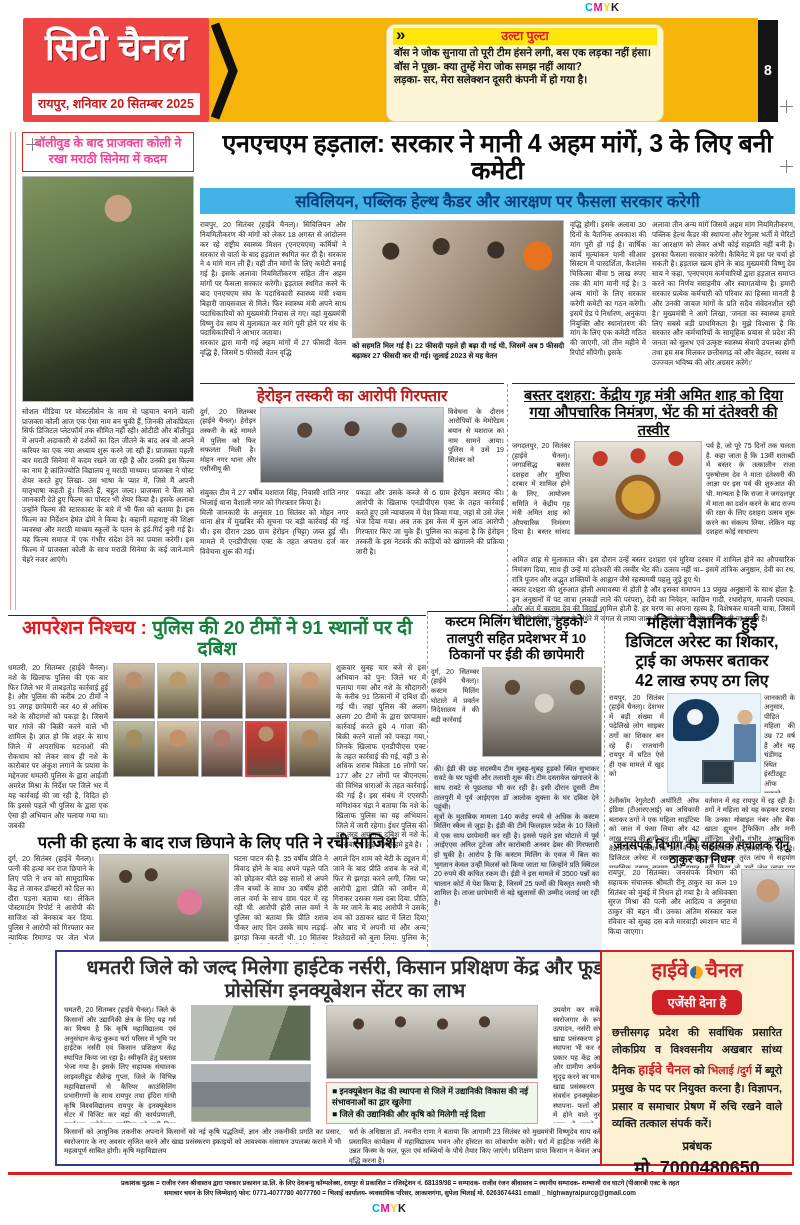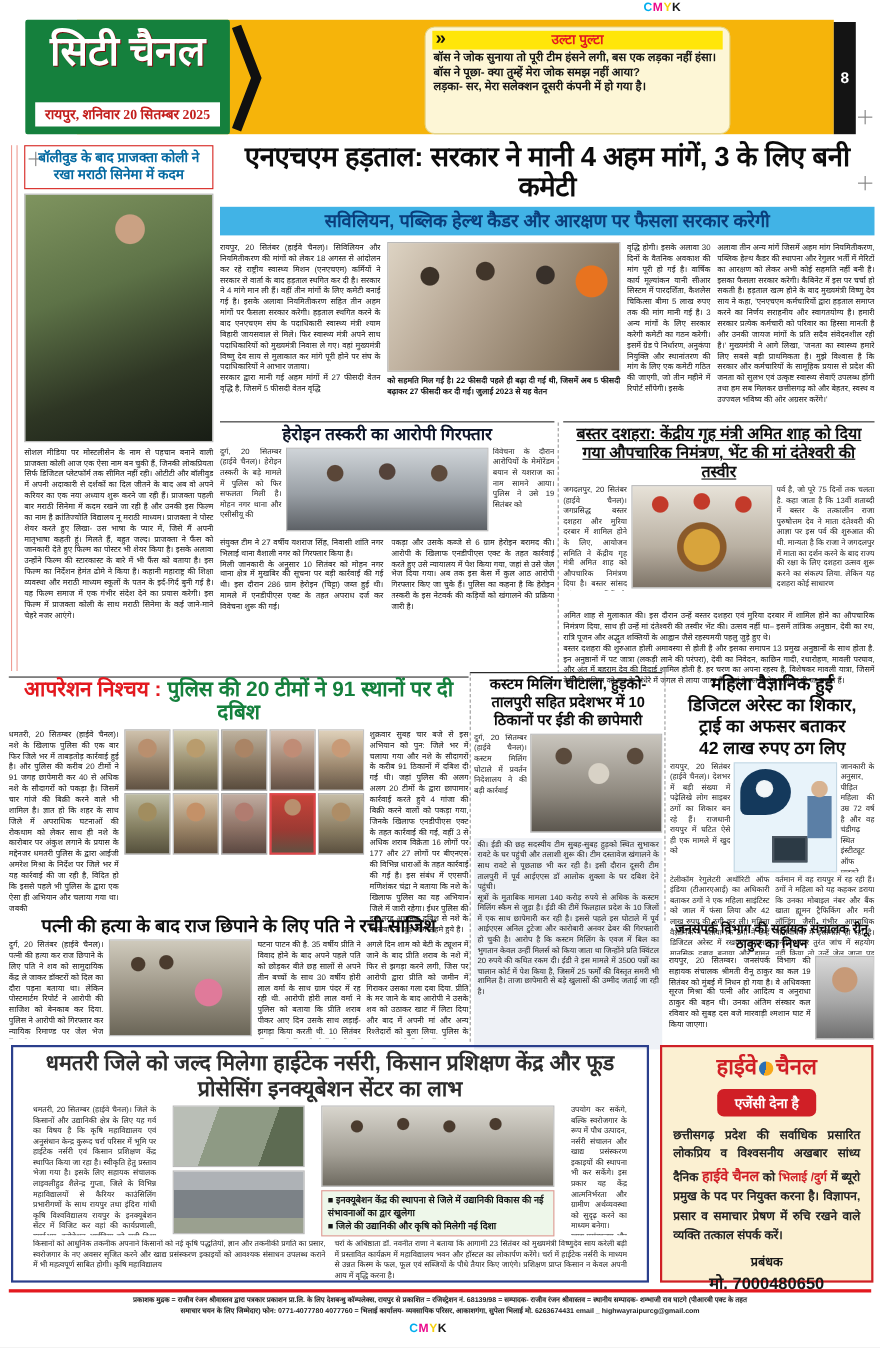--- a/index.html
+++ b/index.html
@@ -6,21 +6,21 @@
   .page{position:relative;width:800px;height:1225px;background:#fff;margin:0 auto;
         font-family:"Liberation Sans","DejaVu Sans",sans-serif;overflow:hidden;color:#181818;}
   .abs{position:absolute;}
   
   .t{font-size:7.2px;line-height:1.37;text-align:justify;white-space:pre-line;overflow:hidden;
      color:#1b1b1b;font-weight:500;}
   .t7{font-size:7px;}
   .hl{font-weight:800;color:#0d0d0d;text-align:center;}
   
   .band{background:#f6b40a;}
-  .mast-red{background:#15803d;border-radius:2px;font-family:Liberation Serif, serif;}
+  .mast-red{background:#ef4444;border-radius:2px;}
   .mast-title{color:#fff;font-weight:800;font-size:37px;text-align:center;line-height:1.0;
               margin-top:11px;text-shadow:1px 1px 0 #7c0d10;}
   .mast-date{position:absolute;left:9px;right:9px;bottom:7px;background:#fff;color:#c21d1b;
              font-weight:800;font-size:12.5px;text-align:center;line-height:22px;height:22px;}
   .joke{background:#fdf6d6;border:1px solid #e3d48a;border-radius:9px;overflow:hidden;}
   .joke-bar{margin:3px 6px 1px;background:#ffe609;position:relative;height:17px;}
   .joke-title{color:#e3191f;font-weight:800;font-size:12.5px;text-align:center;line-height:17px;}
   .joke-chev{position:absolute;left:3px;top:-3px;color:#111;font-weight:800;font-size:17px;}
   .joke-line{padding:0 7px;font-weight:800;font-size:10.4px;line-height:1.3;color:#161616;}
   .pgnum{background:#141414;color:#fff;font-weight:800;font-size:14px;text-align:center;}
@@ -33,21 +33,21 @@
   .ph{background:linear-gradient(135deg,#beae97,#8d7c66 60%,#6f5f4e);border:1px solid #b9b9b9;
       box-sizing:border-box;}
   .cap{font-size:7.2px;line-height:1.35;text-align:justify;font-weight:600;color:#111;}
   
   .lead-h1{font-size:25px;font-weight:800;color:#0c0c0c;text-align:center;line-height:1.06;
            letter-spacing:-.3px;}
   .bluebar{background:#41b3e6;height:26px;line-height:26px;text-align:center;color:#0a3e7c;
            font-weight:800;font-size:16.5px;margin-top:5px;}
   .cols{display:flex;gap:6px;margin-top:6px;}
   
-  .h2a{font-size:15.5px;font-weight:800;text-align:center;color:#0f172a;line-height:1.15;}
+  .h2a{font-size:15.5px;font-weight:800;text-align:center;color:#b91c1c;line-height:1.15;}
   .h2b{font-size:14.5px;font-weight:800;text-align:center;color:#101010;line-height:1.2;}
   .rule-top{border-top:1.5px solid #2a2a2a;}
   .vdash{border-left:1px dashed #9a9a9a;}
   
   .op-h{font-size:19px;font-weight:800;text-align:center;line-height:1.1;}
   .op-red{color:#e3191f;} .op-blk{color:#15803d;}
   .mugs{display:grid;grid-template-columns:repeat(5,1fr);grid-auto-rows:56px;gap:2px;}
   .mug{background:
         radial-gradient(circle at 50% 30%,#b98f6e 0 8px,rgba(0,0,0,0) 9px),
         linear-gradient(180deg,#cfc2ad 0%,#97846c 55%,#5f5142 100%);
@@ -70,39 +70,39 @@
   .bubble{position:absolute;left:5px;top:5px;width:46px;height:42px;background:#14395c;
           border-radius:50% 50% 50% 14%;}
   .bubble::after{content:"";position:absolute;left:14px;top:10px;width:16px;height:16px;
           background:radial-gradient(circle,#f2f6f8 55%,#cfd8dd);border-radius:50%;}
   .monitor{position:absolute;left:34px;bottom:8px;width:28px;height:20px;background:#2c3a45;
           border:2px solid #4a5560;}
   .victim{position:absolute;right:4px;top:16px;width:22px;height:52px;
           background:radial-gradient(circle at 50% 14%,#d8b391 0 7px,rgba(0,0,0,0) 8px),
           linear-gradient(180deg,rgba(0,0,0,0) 26%,#5b7fa6 26%);}
   
-  .dbox{border:2px solid #2b3f8c;box-sizing:border-box;padding:4px 18px;}
+  .dbox{border:2px solid #2b3f8c;box-sizing:border-box;padding:4px 7px;margin-left:45px;}
   .dh{font-size:19.5px;font-weight:800;color:#2e2e2e;text-align:center;line-height:1.18;}
   .gbullets{background:#eef7ea;border:1px solid #e09a94;padding:3px 5px;font-size:8.4px;
             font-weight:800;line-height:1.35;color:#151515;}
   .adbox{background:#fbf0d2;border:2px solid #cf2027;box-sizing:border-box;text-align:center;}
   .ad-brand{color:#d01f26;font-weight:800;font-size:20px;line-height:1;}
   .globe{display:inline-block;width:13px;height:13px;border-radius:50%;vertical-align:middle;
          background:conic-gradient(#f7a81b 0 200deg,#2b6fb3 200deg 360deg);margin:0 2px;}
   .ad-btn{display:inline-block;background:#d01f26;color:#fff;border-radius:6px;
           font-weight:800;font-size:12.5px;padding:4px 16px;margin-top:9px;}
   .ad-body{margin:9px 10px 0;font-size:10.8px;font-weight:700;text-align:justify;
            line-height:1.62;color:#222;}
   .ad-red{color:#d01f26;font-weight:800;}
   .ad-brand-big{color:#d01f26;font-weight:800;font-size:13px;}
   
   .redline{background:#e3191f;height:3px;}
   .foot{font-size:6.4px;color:#222;font-weight:600;text-align:center;line-height:1.5;}
   .pinkrail{border-left:1.5px solid #ef9d94;border-right:1.5px solid #ef9d94;width:4px;}
-  .redboxh{border:1.5px solid #d6231f;color:#0369a1;font-weight:800;font-size:12.4px;
+  .redboxh{border:1.5px solid #d6231f;color:#ec4899;font-weight:800;font-size:12.4px;
            line-height:1.28;text-align:center;padding:3px 2px;}
 </style>
 </head>
 <body>
 
 <div class="page">
 
   <div class="abs cmyk" style="left:585px;top:1px;"><span class="c">C</span><span class="m">M</span><span class="y">Y</span><span class="k">K</span></div>
   <div class="mark" style="left:26px;top:62px;"></div>
   <div class="mark" style="left:26px;top:138px;"></div>
@@ -305,21 +305,21 @@
     </div>
   </div>
 
   <div class="abs adbox" style="left:600px;top:950px;width:194px;height:216px;">
     <div style="margin-top:8px;">
       <span class="ad-brand">हाईवे</span><span class="globe"></span><span class="ad-brand">चैनल</span>
     </div>
     <div class="ad-btn">एजेंसी देना है</div>
     <div class="ad-body"><span>छत्तीसगढ़ प्रदेश की सर्वाधिक प्रसारित लोकप्रिय व विश्वसनीय अखबार सांध्य दैनिक </span><span class="ad-brand-big">हाईवे चैनल</span><span> को </span><span class="ad-red">भिलाई /दुर्ग</span><span> में ब्यूरो प्रमुख के पद पर नियुक्त करना है। विज्ञापन, प्रसार व समाचार प्रेषण में रुचि रखने वाले व्यक्ति तत्काल संपर्क करें।</span></div>
     <div style="font-size:11.5px;font-weight:800;margin-top:6px;">प्रबंधक</div>
-    <div style="font-size:15px;font-weight:800;margin-top:2px;">मो. 7000480650</div>
+    <div style="font-size:18px;font-weight:800;margin-top:2px;">मो. 7000480650</div>
   </div>
 
   <div class="abs redline" style="left:8px;top:1172px;width:784px;"></div>
   <div class="abs foot" style="left:10px;top:1178px;width:780px;">प्रकाशक मुद्रक = राजीव रंजन श्रीवास्तव द्वारा पत्रकार प्रकाशन प्रा.लि. के लिए देशबन्धु कॉम्पलेक्स, रायपुर से प्रकाशित = रजिस्ट्रेशन नं. 68139/98 = सम्पादक- राजीव रंजन श्रीवास्तव = स्थानीय सम्पादक- शम्भाजी राव घाटगे (पीआरबी एक्ट के तहत</div>
   <div class="abs foot" style="left:10px;top:1188px;width:780px;">समाचार चयन के लिए जिम्मेदार) फोन: 0771-4077780 4077760 = भिलाई कार्यालय- व्यवसायिक परिसर, आकाशगंगा, सुपेला भिलाई मो. 6263674431 email _ highwayraipurcg@gmail.com</div>
   <div class="abs cmyk" style="left:372px;top:1202px;"><span class="c">C</span><span class="m">M</span><span class="y">Y</span><span class="k">K</span></div>
 
 </div>
 
 </body></html>

